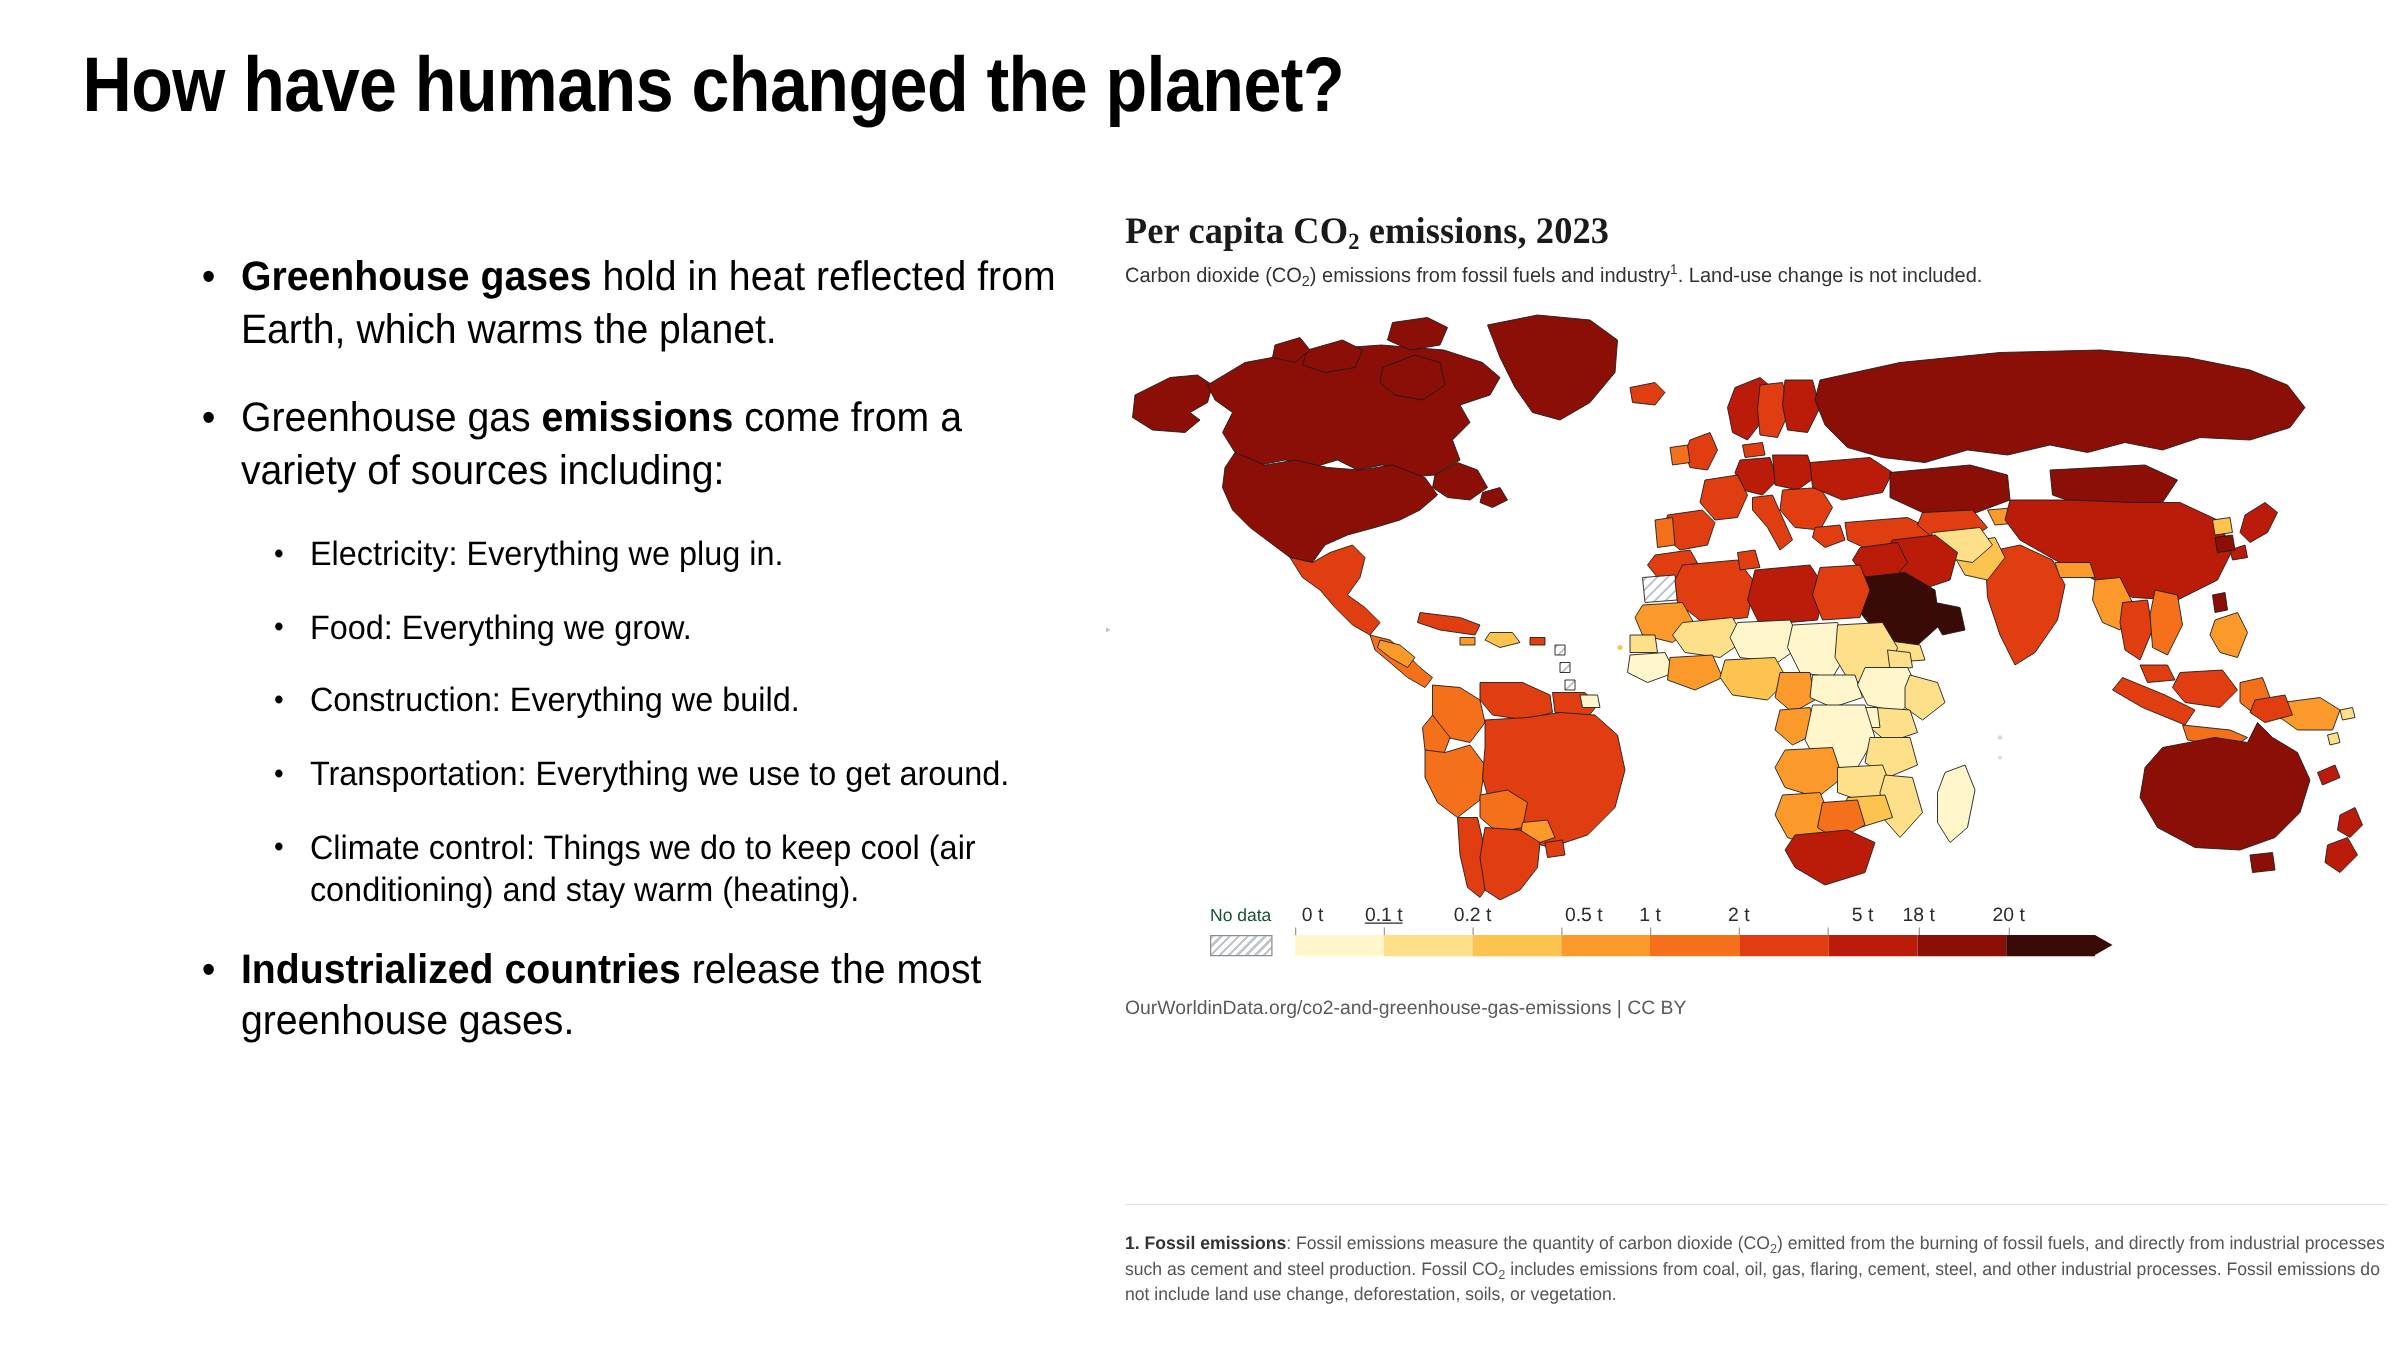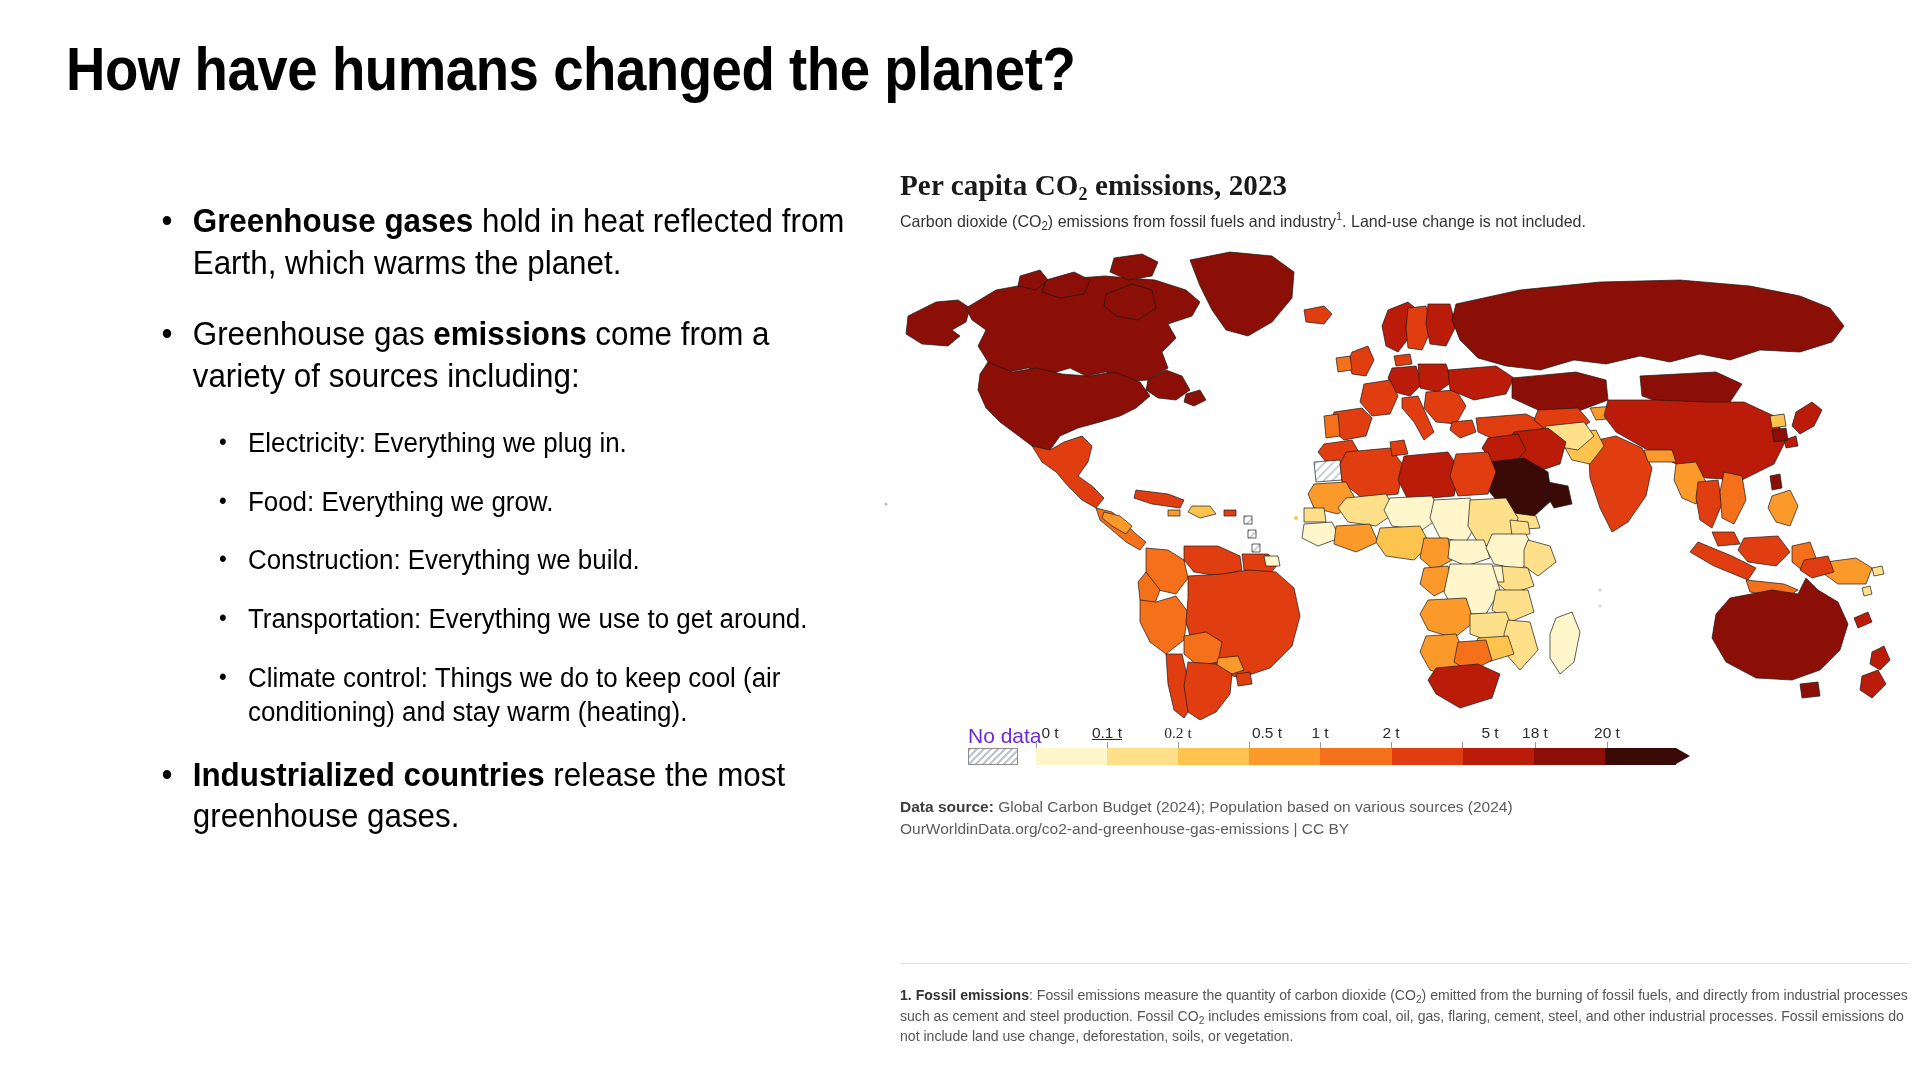--- a/index.html
+++ b/index.html
@@ -111,21 +111,21 @@
 
   
   #legend {
     position: relative;
     margin-top: 4px;
     height: 56px;
     margin-left: 10px;
   }
   #legend-nodata-label {
     position: absolute; left: 58px; top: 0px;
-    font-size: 21px; color: #6d28d9; white-space: nowrap;
+    font-size: 14px; color: #14532d; white-space: nowrap;
   }
   #legend-nodata-swatch {
     position: absolute; left: 58px; top: 24px;
     width: 50px; height: 17px;
     border: 1px solid #8c8c8c;
     background: repeating-linear-gradient(
         -45deg, #ffffff 0 3px, #bfc6cc 3px 5px);
   }
   #legend-bar {
     position: absolute; left: 126px; top: 24px;
@@ -395,41 +395,40 @@
         <div class="seg" style="background:#f4701a"></div>
         <div class="seg" style="background:#e03d10"></div>
         <div class="seg" style="background:#bb1b09"></div>
         <div class="seg" style="background:#8b0f06"></div>
         <div class="seg" style="background:#3a0b06"></div>
       </div>
       <div id="legend-arrow"></div>
 
       <div class="tick-label" style="left:140px;">0 t</div>
       <div class="tick-label" style="left:197px;text-decoration:underline;">0.1 t</div>
-      <div class="tick-label" style="left:268px;font-family:Liberation Serif, serif;">0.2 t</div>
+      <div class="tick-label" style="left:268px;">0.2 t</div>
       <div class="tick-label" style="left:357px;">0.5 t</div>
       <div class="tick-label" style="left:410px;">1 t</div>
       <div class="tick-label" style="left:481px;">2 t</div>
       <div class="tick-label" style="left:580px;">5 t</div>
       <div class="tick-label" style="left:625px;">18 t</div>
       <div class="tick-label" style="left:697px;">20 t</div>
 
       <div class="tick-mark" style="left:126px;"></div>
       <div class="tick-mark" style="left:197px;"></div>
       <div class="tick-mark" style="left:268px;"></div>
       <div class="tick-mark" style="left:339px;"></div>
       <div class="tick-mark" style="left:410px;"></div>
       <div class="tick-mark" style="left:481px;"></div>
       <div class="tick-mark" style="left:552px;"></div>
       <div class="tick-mark" style="left:625px;"></div>
       <div class="tick-mark" style="left:697px;"></div>
     </div>
 
     <div id="owid-source">
-      <div><span class="lbl">Data source:</span><span> Global Carbon Budget (2024); Population based on various sources (2024)</span></div>
       <div>OurWorldinData.org/co2-and-greenhouse-gas-emissions  |  CC BY</div>
     </div>
   </div>
 
   <div class="divider-line"></div>
 
   <div id="owid-footnote"><span class="lbl">1. Fossil emissions</span><span>: Fossil emissions measure the quantity of carbon dioxide (CO</span><sub>2</sub><span>) emitted from the burning of fossil fuels, and directly from industrial processes such as cement and steel production. Fossil CO</span><sub>2</sub><span> includes emissions from coal, oil, gas, flaring, cement, steel, and other industrial processes. Fossil emissions do not include land use change, deforestation, soils, or vegetation.</span></div>
 
 </div>
 

